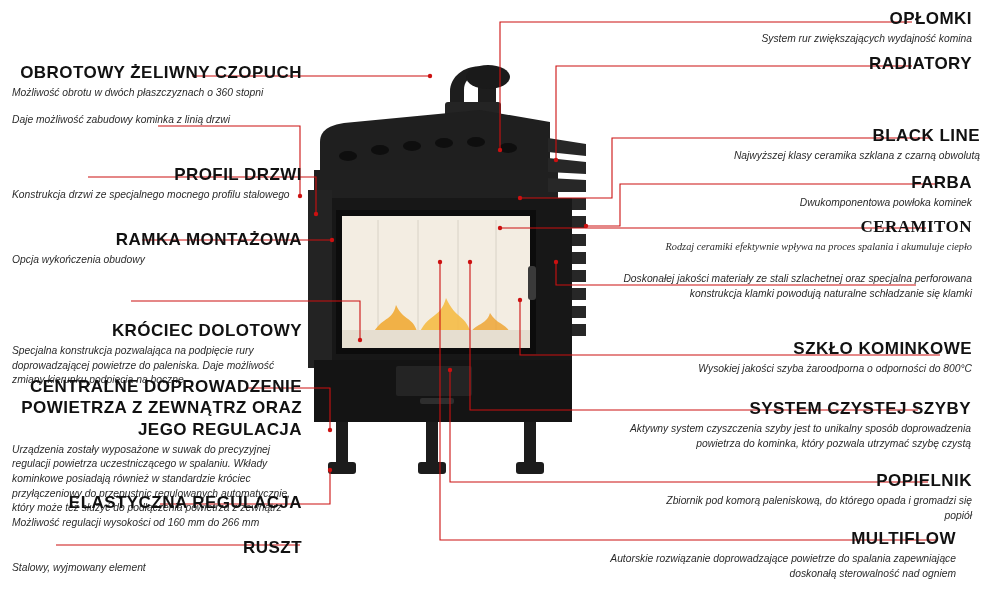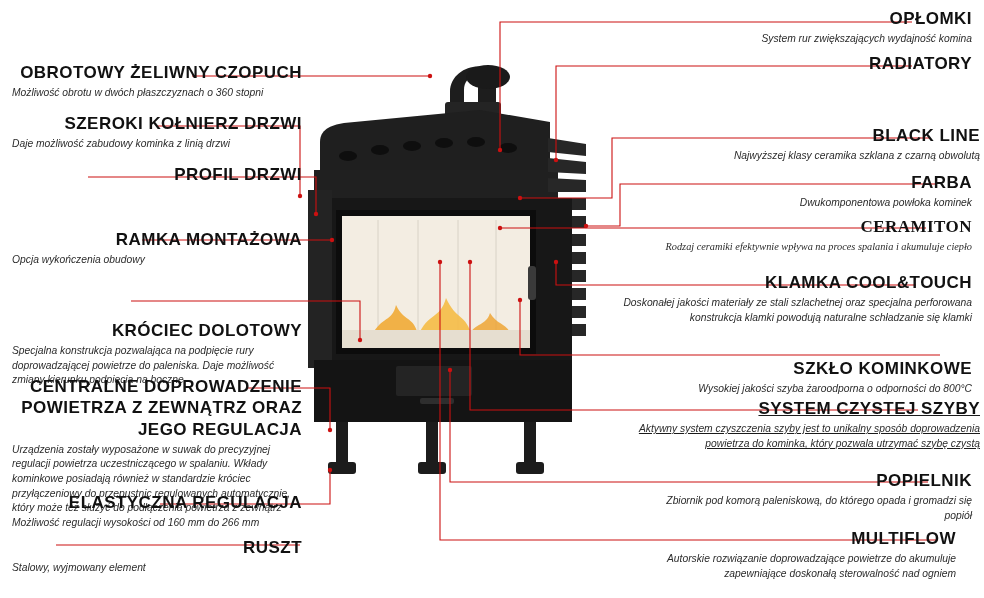--- a/index.html
+++ b/index.html
@@ -191,26 +191,26 @@
       <circle cx="440" cy="262" r="2.2" fill="#cc1111" stroke="none"></circle>
     </g>
   </svg>
 
   <div class="callout left" style="left:12px; top:62px;">
     <div class="title">OBROTOWY ŻELIWNY CZOPUCH</div>
     <div class="desc">Możliwość obrotu w dwóch płaszczyznach o 360 stopni</div>
   </div>
 
   <div class="callout left" style="left:12px; top:113px;">
-    <div class="title">SZEROKI KOŁNIERZ DRZWI</div>
     <div class="desc">Daje możliwość zabudowy kominka z linią drzwi</div>
   </div>
 
   <div class="callout left" style="left:12px; top:164px;">
     <div class="title">PROFIL DRZWI</div>
+    <div class="desc">Konstrukcja drzwi ze specjalnego mocnego profilu stalowego</div>
   </div>
 
   <div class="callout left" style="left:12px; top:229px;">
     <div class="title">RAMKA MONTAŻOWA</div>
     <div class="desc">Opcja wykończenia obudowy</div>
   </div>
 
   <div class="callout left" style="left:12px; top:288px;margin-top:32px;">
     <div class="title">KRÓCIEC DOLOTOWY</div>
     <div class="desc">Specjalna konstrukcja pozwalająca na podpięcie rury doprowadzającej powietrze do paleniska. Daje możliwość zmiany kierunku podpięcia na boczne</div>
@@ -249,37 +249,36 @@
     <div class="title">FARBA</div>
     <div class="desc">Dwukomponentowa powłoka kominek</div>
   </div>
 
   <div class="callout right" style="right:12px; top:216px; width:350px;font-family:Liberation Serif, serif;">
     <div class="title">CERAMITON</div>
     <div class="desc">Rodzaj ceramiki efektywnie wpływa na proces spalania i akumuluje ciepło</div>
   </div>
 
   <div class="callout right" style="right:12px; top:272px; width:360px;">
-    <div class="title">KLAMKA COOL&amp;TOUCH</div>
     <div class="desc">Doskonałej jakości materiały ze stali szlachetnej oraz specjalna perforowana konstrukcja klamki powodują naturalne schładzanie się klamki</div>
   </div>
 
-  <div class="callout right" style="right:12px; top:358px; width:340px;">
+  <div class="callout right" style="right:12px; top:338px; width:340px;">
     <div class="title">SZKŁO KOMINKOWE</div>
     <div class="desc">Wysokiej jakości szyba żaroodporna o odporności do 800°C</div>
   </div>
 
-  <div class="callout right" style="right:4px; top:398px; width:360px;text-decoration:underline;">
+  <div class="callout right" style="right:13px; top:398px; width:360px;">
     <div class="title">SYSTEM CZYSTEJ SZYBY</div>
     <div class="desc">Aktywny system czyszczenia szyby jest to unikalny sposób doprowadzenia powietrza do kominka, który pozwala utrzymać szybę czystą</div>
   </div>
 
   <div class="callout right" style="right:12px; top:470px; width:330px;">
     <div class="title">POPIELNIK</div>
     <div class="desc">Zbiornik pod komorą paleniskową, do którego opada i gromadzi się popiół</div>
   </div>
 
   <div class="callout right" style="right:28px; top:528px; width:350px;">
     <div class="title">MULTIFLOW</div>
-    <div class="desc">Autorskie rozwiązanie doprowadzające powietrze do akumuluje zapewniające doskonałą sterowalność nad ogniem</div>
+    <div class="desc">Autorskie rozwiązanie doprowadzające powietrze do spalania zapewniające doskonałą sterowalność nad ogniem</div>
   </div>
 
 </div>
 
 </body></html>

